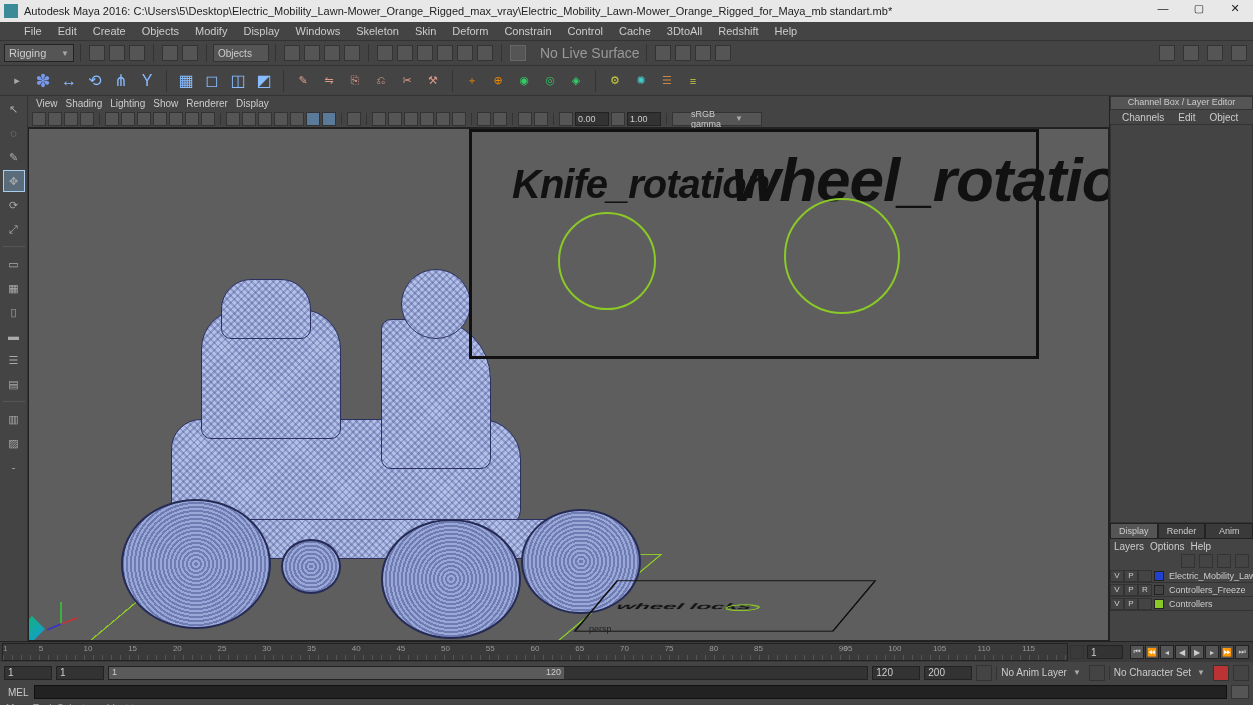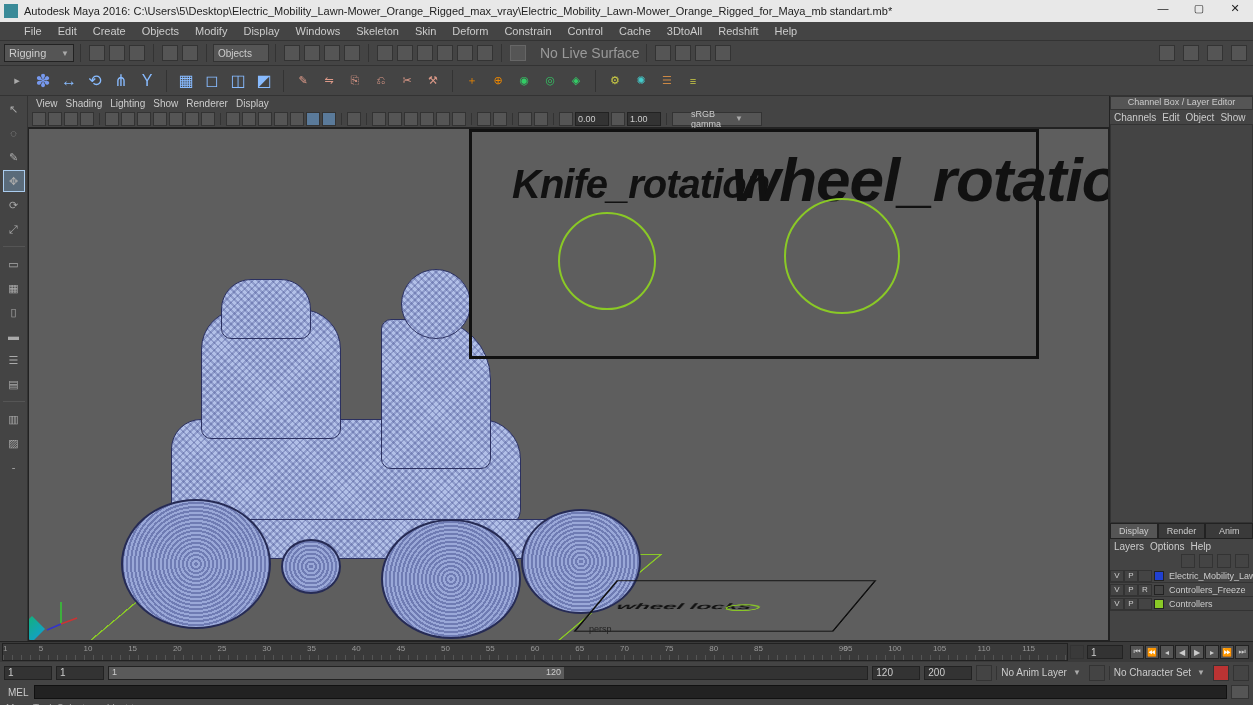--- a/index.html
+++ b/index.html
@@ -61,21 +61,21 @@
   .model .blob { position: absolute; background: #b2c0e8; border: 1px solid #2b3060; background-image: repeating-linear-gradient(45deg,rgba(40,50,120,.25) 0 2px,transparent 2px 5px),repeating-linear-gradient(-45deg,rgba(40,50,120,.25) 0 2px,transparent 2px 5px); }
   .model .wheel { border-radius: 50%; background: #9aa8d8; border: 2px solid #262b55; background-image: repeating-radial-gradient(circle,rgba(30,40,110,.35) 0 2px,transparent 2px 4px); }
   
   .floor2 { position: absolute; left: 566px; top: 432px; width: 260px; height: 90px; border: 2px solid #111; transform: skewX(-40deg) rotateX(55deg); }
   .floor2 .sm-circ { position:absolute; width:34px;height:12px;border:2px solid #8ac926; border-radius:50%; left:130px; top:40px;}
   .floor2 .txt { position:absolute; left:20px; top:30px; font-size:24px; font-weight:bold; font-style:italic; color:#111; transform: scaleY(0.6) skewX(10deg);}
   
   .rside { width: 144px; background: #444; border-left: 1px solid #222; display: flex; flex-direction: column; } 
   .rside .hdr { height: 14px; background: #555; font-size: 9px; text-align: center; color: #ccc; border: 1px solid #333;}
   .rside .submenu { height: 14px; display: flex; gap: 6px; padding: 0 4px; font-size: 10px; align-items:center;}
-  .rside .submenu span { cursor: pointer; }
+  .rside .submenu span { cursor: pointer; margin-left: 8px; }
   .rside .blank { flex: 1; background: #444; border: 1px solid #333; }
   .rside .tabs { display: flex; height: 16px; }
   .rside .tabs .tab { flex: 1; font-size: 9px; background: #3a3a3a; display: flex; align-items: center; justify-content: center; border: 1px solid #222; cursor:pointer;}
   .rside .tabs .tab.active { background: #555; }
   .rside .layers { }
   .rside .layer { height: 14px; display: flex; align-items: center; font-size: 9px; border-bottom: 1px solid #333;}
   .rside .layer .c { width: 14px; height: 12px; border: 1px solid #333; display:flex;align-items:center;justify-content:center; font-size:8px;}
   .rside .layer .sw { width: 10px; height: 10px; margin: 0 2px; border: 1px solid #222;}
   .rside .layer .name { padding-left: 3px; flex:1; overflow:hidden; white-space: nowrap; }
   .rside .lyopts { height:14px; display:flex; gap:6px; padding:0 4px; font-size:10px; align-items:center;}

